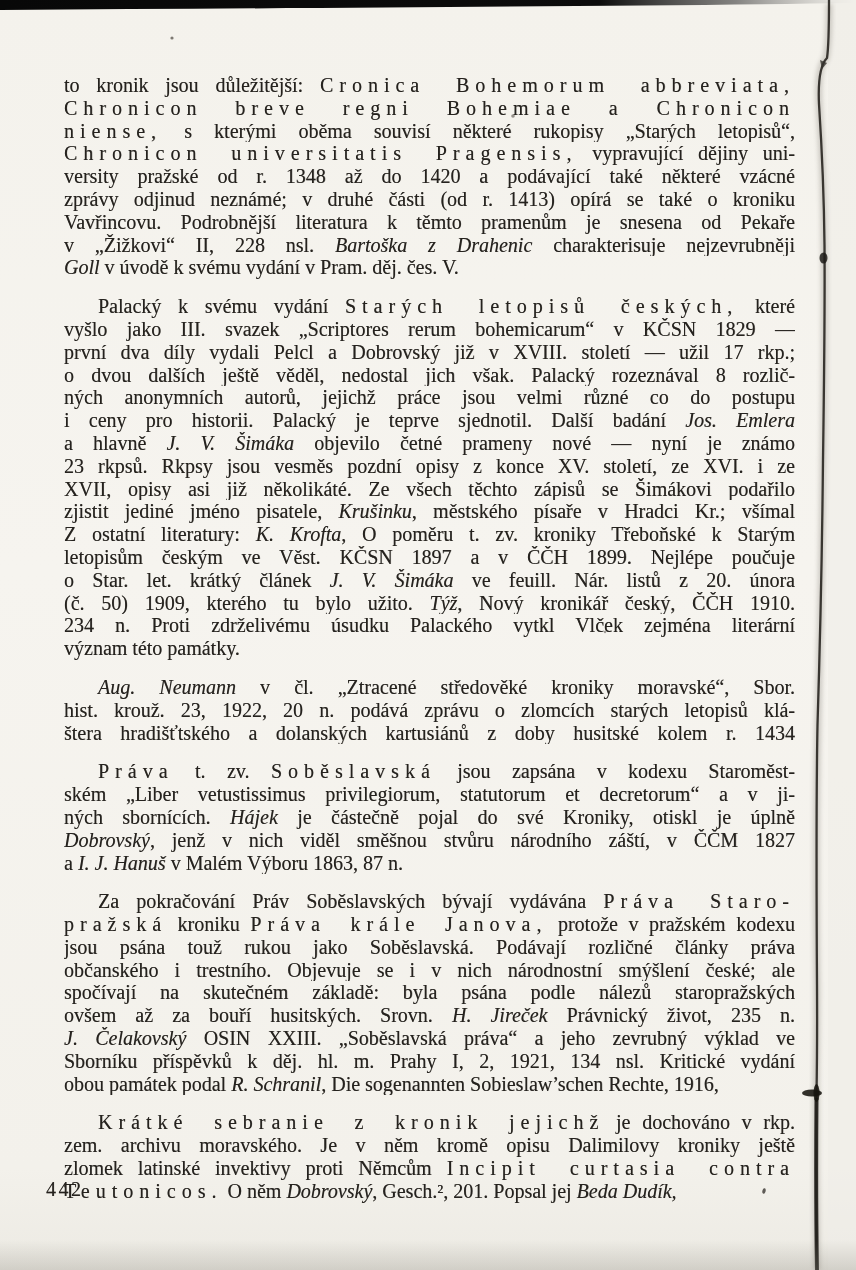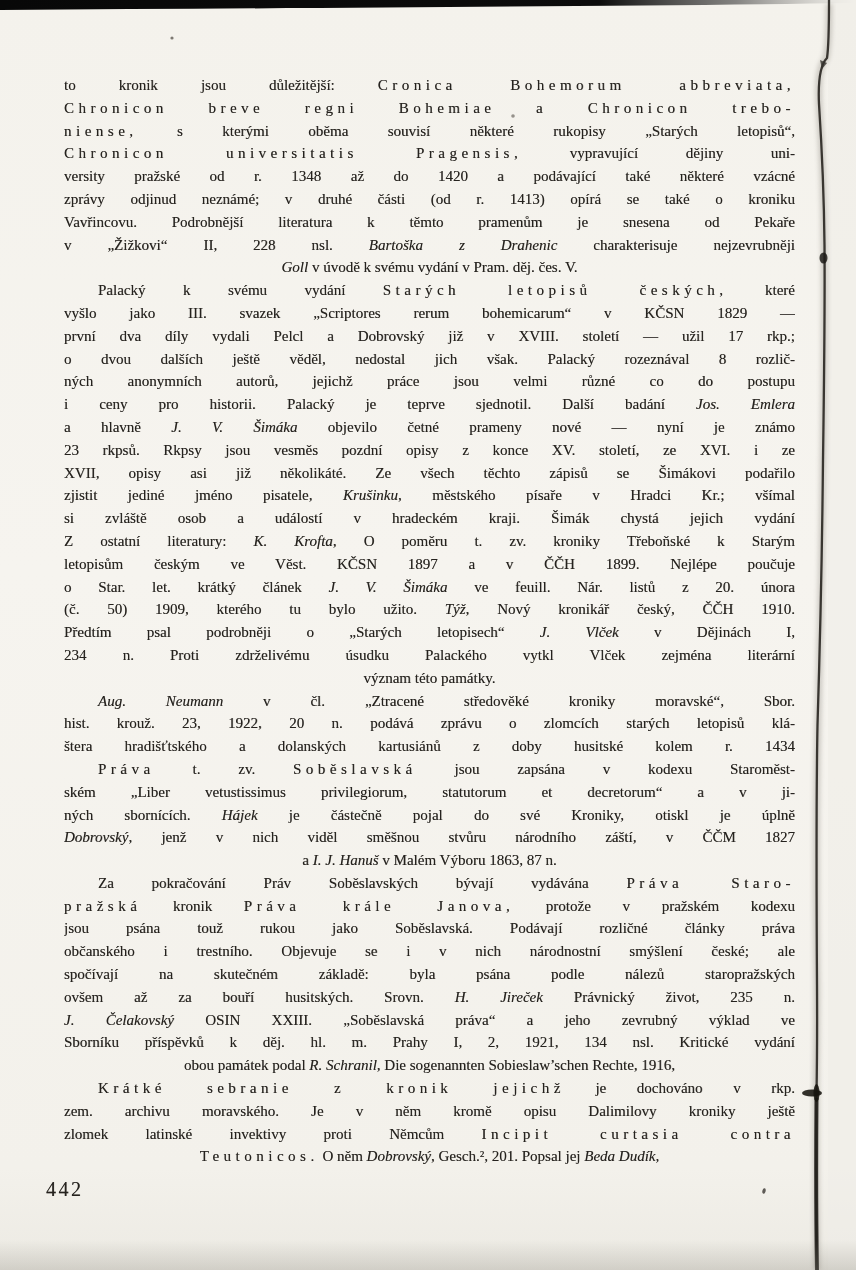--- a/index.html
+++ b/index.html
@@ -15,29 +15,29 @@
     background:linear-gradient(180deg,#f4f2ec 0%,#f6f4ef 45%,#f3f1eb 92%,#eceae3 100%);
     color:var(--ink,#25221e);
     overflow:hidden;
   }
   .artifacts{
     position:absolute;left:0;top:0;width:856px;height:1270px;
     pointer-events:none;
   }
   .text-block{
     position:absolute;left:64px;top:74px;width:731px;
-    font-size:15px;
+    font-size:20px;
     text-shadow:0.3px 0.3px 0.4px rgba(34,31,27,0.45);
   }
   .line{
     height:22.8px;line-height:22.8px;overflow:hidden;
-    text-align:center;
+    text-align:left;
   }
   .line.just{text-align:justify;text-align-last:justify;}
-  .line.indent{text-indent:34px;}
+  .line.indent{text-indent:34px;margin-top:16px;}
   .s-i{font-style:italic;}
   .s-sp{letter-spacing:0.30em;word-spacing:0.40em;}
   .page-number{
     position:absolute;left:46px;top:1178px;
     font-size:20px;letter-spacing:2.5px;
     text-shadow:0.3px 0.3px 0.4px rgba(34,31,27,0.45);
   }
 </style>
 </head>
 <body>
@@ -106,44 +106,42 @@
         <div class="line just indent"><span class="seg s-n">Palacký k svému vydání </span><span class="seg s-sp">Starých letopisů českých,</span><span class="seg s-n"> které</span></div>
         <div class="line just"><span class="seg s-n">vyšlo jako III. svazek „Scriptores rerum bohemicarum“ v KČSN 1829 —</span></div>
         <div class="line just"><span class="seg s-n">první dva díly vydali Pelcl a Dobrovský již v XVIII. století — užil 17 rkp.;</span></div>
         <div class="line just"><span class="seg s-n">o dvou dalších ještě věděl, nedostal jich však. Palacký rozeznával 8 rozlič-</span></div>
         <div class="line just"><span class="seg s-n">ných anonymních autorů, jejichž práce jsou velmi různé co do postupu</span></div>
         <div class="line just"><span class="seg s-n">i ceny pro historii. Palacký je teprve sjednotil. Další badání </span><span class="seg s-i">Jos. Emlera</span></div>
         <div class="line just"><span class="seg s-n">a hlavně </span><span class="seg s-i">J. V. Šimáka</span><span class="seg s-n"> objevilo četné prameny nové — nyní je známo</span></div>
         <div class="line just"><span class="seg s-n">23 rkpsů. Rkpsy jsou vesměs pozdní opisy z konce XV. století, ze XVI. i ze</span></div>
         <div class="line just"><span class="seg s-n">XVII, opisy asi již několikáté. Ze všech těchto zápisů se Šimákovi podařilo</span></div>
         <div class="line just"><span class="seg s-n">zjistit jediné jméno pisatele, </span><span class="seg s-i">Krušinku</span><span class="seg s-n">, městského písaře v Hradci Kr.; všímal</span></div>
-        <div class="line just"><span class="seg s-n">si zvláště osob a událostí v hradeckém kraji. Šimák chystá jejich vydání</span></div>
         <div class="line just"><span class="seg s-n">Z ostatní literatury: </span><span class="seg s-i">K. Krofta</span><span class="seg s-n">, O poměru t. zv. kroniky Třeboňské k Starým</span></div>
         <div class="line just"><span class="seg s-n">letopisům českým ve Věst. KČSN 1897 a v ČČH 1899. Nejlépe poučuje</span></div>
         <div class="line just"><span class="seg s-n">o Star. let. krátký článek </span><span class="seg s-i">J. V. Šimáka</span><span class="seg s-n"> ve feuill. Nár. listů z 20. února</span></div>
         <div class="line just"><span class="seg s-n">(č. 50) 1909, kterého tu bylo užito. </span><span class="seg s-i">Týž</span><span class="seg s-n">, Nový kronikář český, ČČH 1910.</span></div>
-        <div class="line just"><span class="seg s-n">Předtím psal podrobněji o „Starých letopisech“ </span><span class="seg s-i">J. Vlček</span><span class="seg s-n"> v Dějinách I,</span></div>
         <div class="line just"><span class="seg s-n">234 n. Proti zdrželivému úsudku Palackého vytkl Vlček zejména literární</span></div>
         <div class="line"><span class="seg s-n">význam této památky.</span></div>
       </div>
       <div>
         <div class="line just indent"><span class="seg s-i">Aug. Neumann</span><span class="seg s-n"> v čl. „Ztracené středověké kroniky moravské“, Sbor.</span></div>
         <div class="line just"><span class="seg s-n">hist. krouž. 23, 1922, 20 n. podává zprávu o zlomcích starých letopisů klá-</span></div>
         <div class="line just"><span class="seg s-n">štera hradišťtského a dolanských kartusiánů z doby husitské kolem r. 1434</span></div>
       </div>
       <div>
         <div class="line just indent"><span class="seg s-sp">Práva</span><span class="seg s-n"> t. zv. </span><span class="seg s-sp">Soběslavská</span><span class="seg s-n"> jsou zapsána v kodexu Staroměst-</span></div>
         <div class="line just"><span class="seg s-n">ském „Liber vetustissimus privilegiorum, statutorum et decretorum“ a v ji-</span></div>
         <div class="line just"><span class="seg s-n">ných sbornících. </span><span class="seg s-i">Hájek</span><span class="seg s-n"> je částečně pojal do své Kroniky, otiskl je úplně</span></div>
         <div class="line just"><span class="seg s-i">Dobrovský</span><span class="seg s-n">, jenž v nich viděl směšnou stvůru národního záští, v ČČM 1827</span></div>
         <div class="line"><span class="seg s-n">a </span><span class="seg s-i">I. J. Hanuš</span><span class="seg s-n"> v Malém Výboru 1863, 87 n.</span></div>
       </div>
       <div>
         <div class="line just indent"><span class="seg s-n">Za pokračování Práv Soběslavských bývají vydávána </span><span class="seg s-sp">Práva Staro-</span></div>
-        <div class="line just"><span class="seg s-sp">pražská</span><span class="seg s-n"> kronik </span><span class="seg s-sp">Práva krále Janova,</span><span class="seg s-n"> protože v pražském kodexu</span></div>
+        <div class="line just"><span class="seg s-sp">pražská</span><span class="seg s-n"> kroniku </span><span class="seg s-sp">Práva krále Janova,</span><span class="seg s-n"> protože v pražském kodexu</span></div>
         <div class="line just"><span class="seg s-n">jsou psána touž rukou jako Soběslavská. Podávají rozličné články práva</span></div>
         <div class="line just"><span class="seg s-n">občanského i trestního. Objevuje se i v nich národnostní smýšlení české; ale</span></div>
         <div class="line just"><span class="seg s-n">spočívají na skutečném základě: byla psána podle nálezů staropražských</span></div>
         <div class="line just"><span class="seg s-n">ovšem až za bouří husitských. Srovn. </span><span class="seg s-i">H. Jireček</span><span class="seg s-n"> Právnický život, 235 n.</span></div>
         <div class="line just"><span class="seg s-i">J. Čelakovský</span><span class="seg s-n"> OSIN XXIII. „Soběslavská práva“ a jeho zevrubný výklad ve</span></div>
         <div class="line just"><span class="seg s-n">Sborníku příspěvků k děj. hl. m. Prahy I, 2, 1921, 134 nsl. Kritické vydání</span></div>
         <div class="line"><span class="seg s-n">obou památek podal </span><span class="seg s-i">R. Schranil</span><span class="seg s-n">, Die sogenannten Sobieslaw’schen Rechte, 1916,</span></div>
       </div>
       <div>
         <div class="line just indent"><span class="seg s-sp">Krátké sebranie z kronik jejichž</span><span class="seg s-n"> je dochováno v rkp.</span></div>

